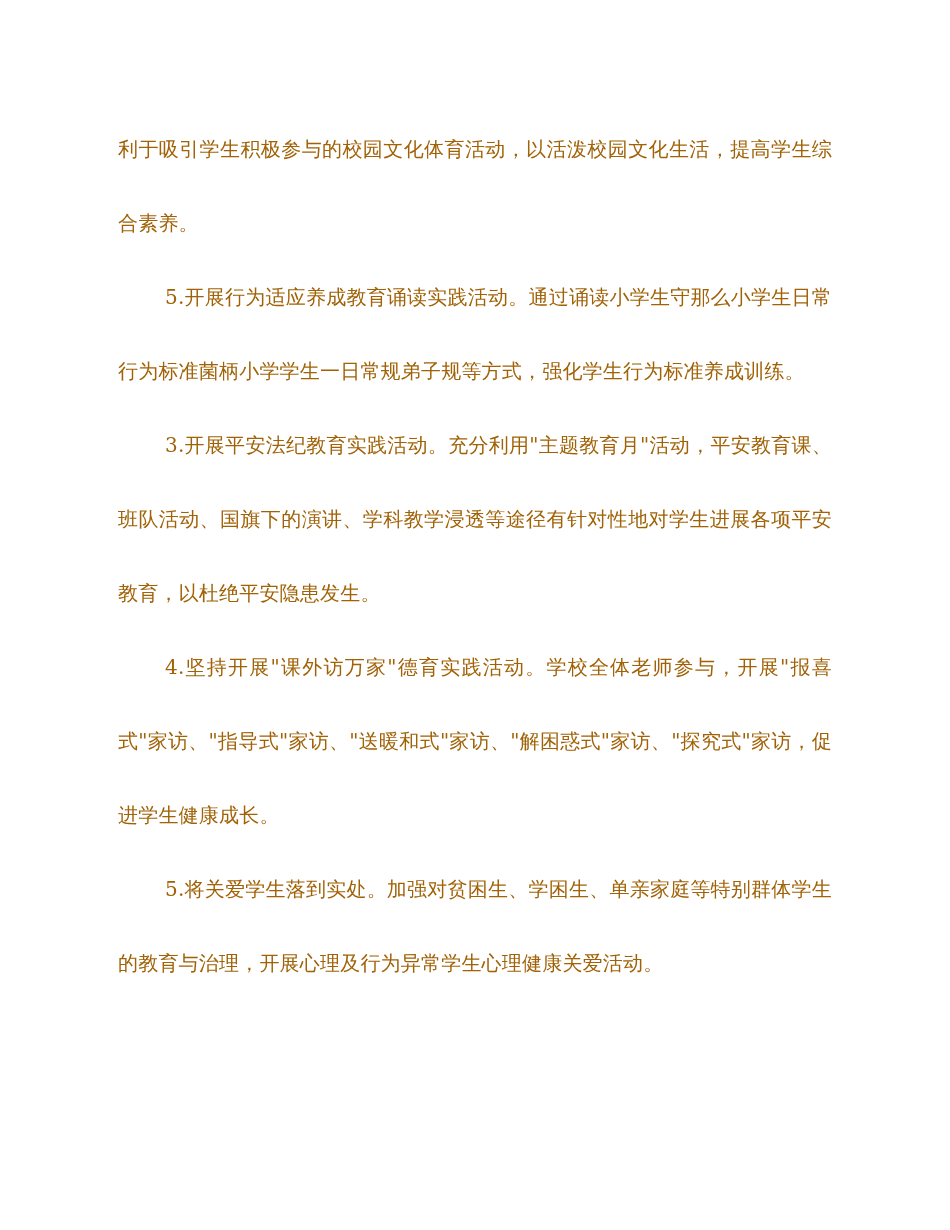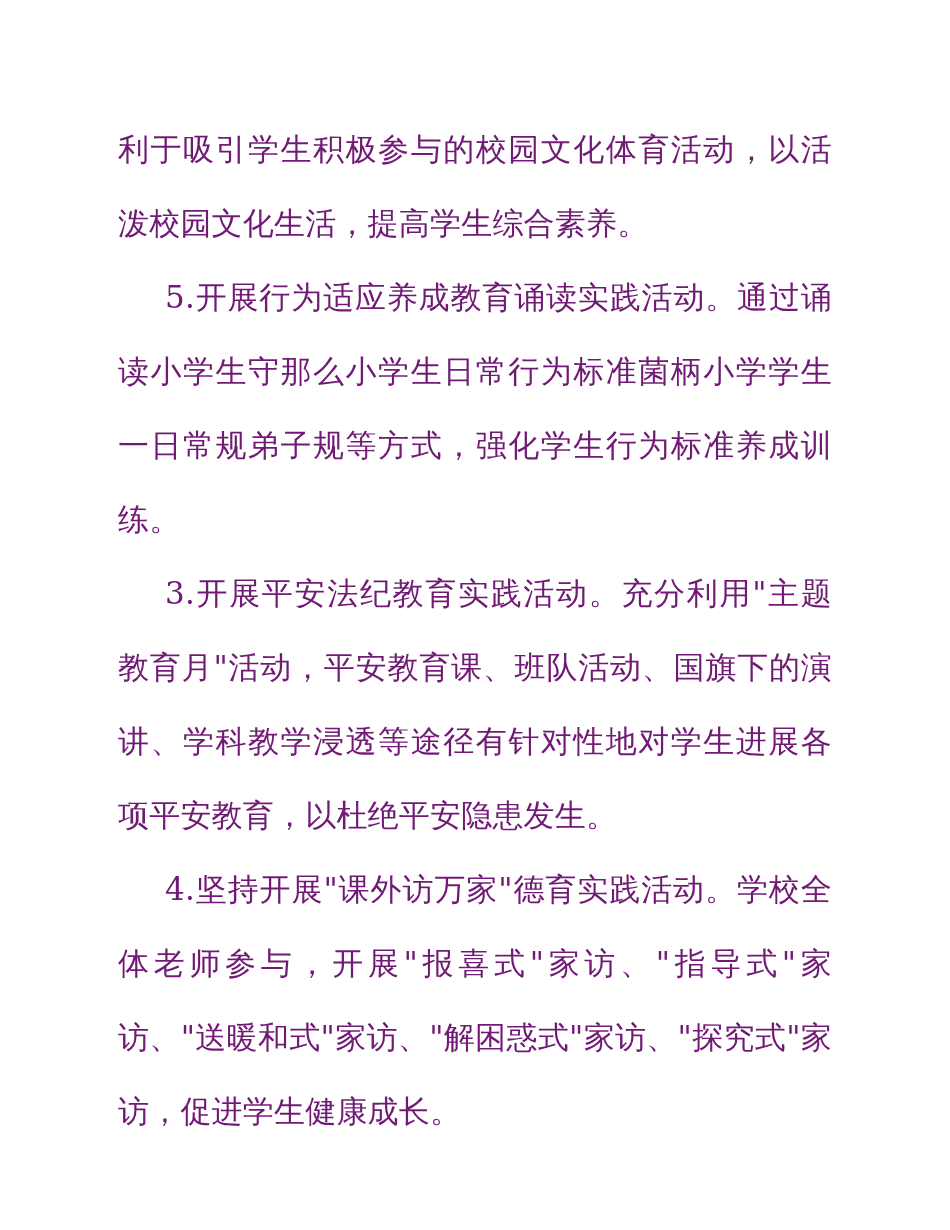--- a/index.html
+++ b/index.html
@@ -16,34 +16,35 @@
     font-family: "DejaVu Serif", "Liberation Serif", serif;
   }
   .doc-body {
     position: absolute;
     left: 118px;
     top: 112px;
     width: 714px;
   }
   .para {
     margin: 0 0 0 0;
-    font-size: 31px;
+    font-size: 20px;
     line-height: 74px;
-    color: #701a75;
+    color: #a16207;
     text-align: justify;
     text-justify: inter-ideograph;
     letter-spacing: 0.2px;
   }
   .para.indent {
     text-indent: 47px;
   }
 </style>
 </head>
 <body>
 
 <div class="page">
   <div class="doc-body">
     <p class="para">利于吸引学生积极参与的校园文化体育活动，以活泼校园文化生活，提高学生综合素养。</p>
     <p class="para indent">5.开展行为适应养成教育诵读实践活动。通过诵读小学生守那么小学生日常行为标准菌柄小学学生一日常规弟子规等方式，强化学生行为标准养成训练。</p>
     <p class="para indent">3.开展平安法纪教育实践活动。充分利用"主题教育月"活动，平安教育课、班队活动、国旗下的演讲、学科教学浸透等途径有针对性地对学生进展各项平安教育，以杜绝平安隐患发生。</p>
     <p class="para indent">4.坚持开展"课外访万家"德育实践活动。学校全体老师参与，开展"报喜式"家访、"指导式"家访、"送暖和式"家访、"解困惑式"家访、"探究式"家访，促进学生健康成长。</p>
+    <p class="para indent">5.将关爱学生落到实处。加强对贫困生、学困生、单亲家庭等特别群体学生的教育与治理，开展心理及行为异常学生心理健康关爱活动。</p>
   </div>
 </div>
 
 </body></html>

